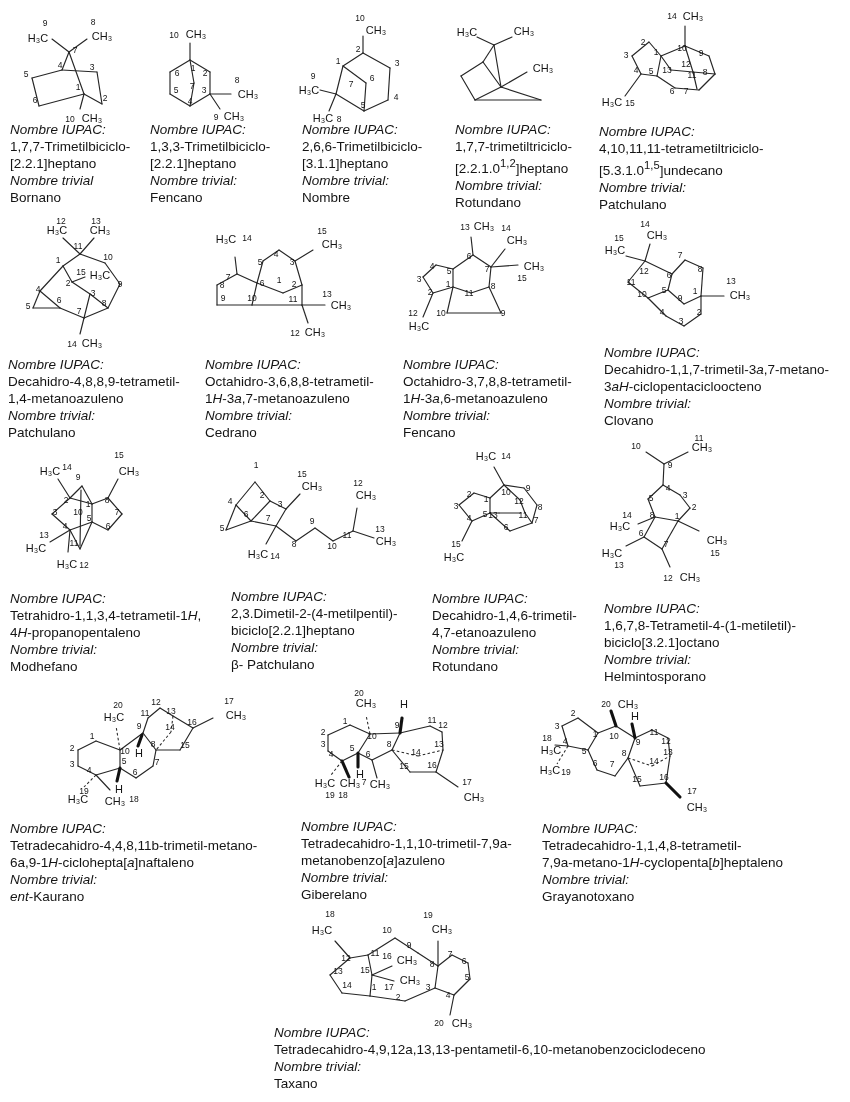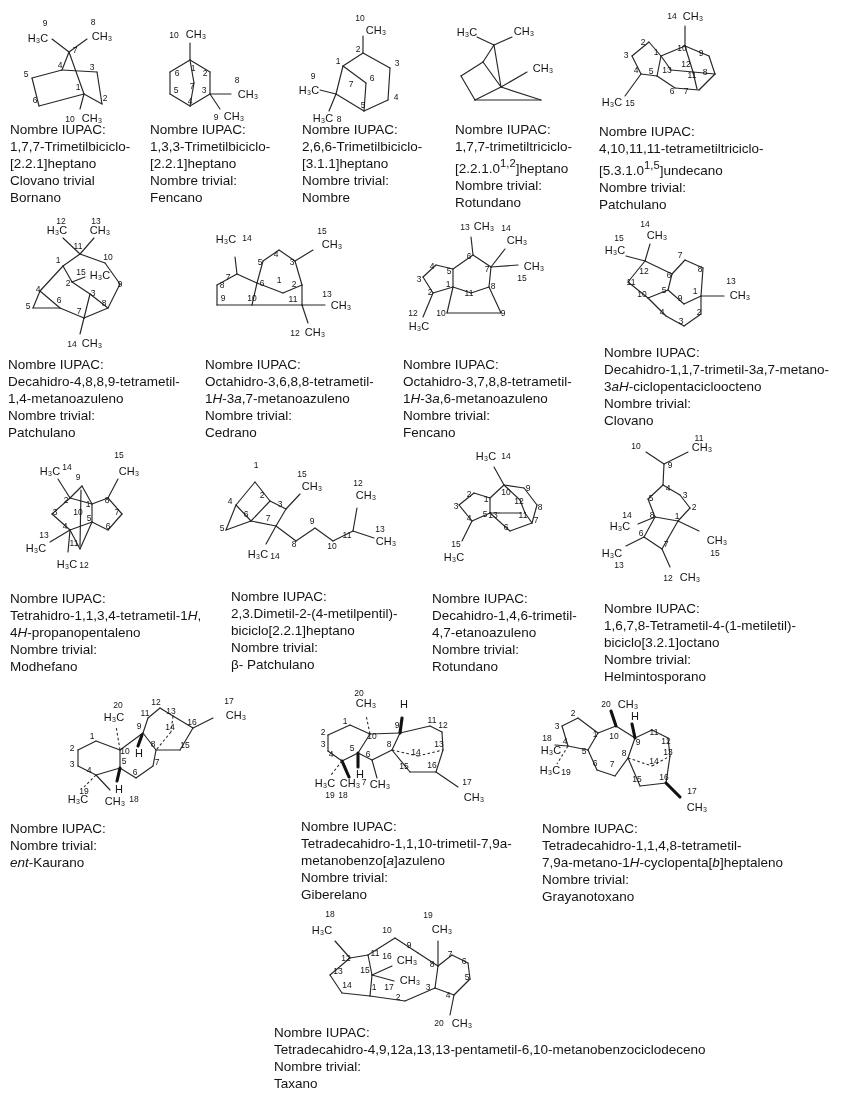--- a/index.html
+++ b/index.html
@@ -1,20 +1,20 @@
 <!DOCTYPE html>
 <html><head>
 <meta charset="utf-8">
 <style>
   html,body{margin:0;padding:0;}
   body{width:850px;height:1102px;background:#ffffff;position:relative;overflow:hidden;
        font-family:"Liberation Sans","DejaVu Sans",sans-serif;color:#141414;}
   #page{position:absolute;inset:0;}
   .txt{position:absolute;font-size:13.5px;line-height:17px;letter-spacing:0px;}
-  .txt .hdr{}
+  .txt .hdr{font-style:italic;}
   svg.structure{position:absolute;overflow:visible;}
   line.bond{stroke:#262626;stroke-width:1.15;stroke-linecap:round;}
   line.wedge{stroke:#111;stroke-width:3.1;stroke-linecap:round;}
   line.dash{stroke:#262626;stroke-width:1.05;stroke-dasharray:2.6 2.3;stroke-linecap:butt;}
   text.atom{font-size:11px;fill:#141414;text-anchor:middle;font-family:"Liberation Sans","DejaVu Sans",sans-serif;}
   text.num{font-size:8.5px;fill:#141414;text-anchor:middle;font-family:"Liberation Sans","DejaVu Sans",sans-serif;}
 </style>
 </head>
 <body>
 
@@ -41,21 +41,21 @@
       <text x="84" y="64" class="num">3</text>
       <text x="18" y="71" class="num">5</text>
       <text x="70" y="84" class="num">1</text>
       <text x="27" y="97" class="num">6</text>
       <text x="97" y="95" class="num">2</text>
       <text x="62" y="116" class="num">10</text>
     </svg>
     <div class="txt" style="left: 10px; top: 121px; width: 140px;">
       <div class="hdr">Nombre IUPAC:</div>
       <div class="nm">1,7,7-Trimetilbiciclo-<br>[2.2.1]heptano</div>
-      <div class="hdr">Clovano trivial</div>
+      <div class="hdr">Nombre trivial</div>
       <div class="nm">Bornano</div>
     </div>
     <svg viewBox="0 0 145 118" width="145" height="118" class="structure" style="left: 148px; top: 10px;">
       <line x1="42" y1="50" x2="62" y2="62" class="bond"></line>
       <line x1="62" y1="62" x2="62" y2="84" class="bond"></line>
       <line x1="62" y1="84" x2="42" y2="96" class="bond"></line>
       <line x1="42" y1="96" x2="22" y2="84" class="bond"></line>
       <line x1="22" y1="84" x2="22" y2="62" class="bond"></line>
       <line x1="22" y1="62" x2="42" y2="50" class="bond"></line>
       <line x1="42" y1="50" x2="46" y2="73" class="bond"></line>
@@ -580,20 +580,21 @@
       <text x="64" y="79" class="num">3</text>
       <text x="116" y="76" class="num">5</text>
       <text x="81" y="85" class="num">4</text>
       <text x="127" y="87" class="num">6</text>
       <text x="149" y="77" class="num">7</text>
       <text x="76" y="106" class="num">19</text>
       <text x="126" y="114" class="num">18</text>
     </svg>
     <div class="txt" style="left: 10px; top: 820px; width: 300px;">
       <div class="hdr">Nombre IUPAC:</div>
+      <div class="nm">Tetradecahidro-4,4,8,11b-trimetil-metano-<br>6a,9-1<i>H</i>-ciclohepta[<i>a</i>]naftaleno</div>
       <div class="hdr">Nombre trivial:</div>
       <div class="nm"><i>ent</i>-Kaurano</div>
     </div>
     <svg viewBox="0 0 260 130" width="260" height="130" class="structure" style="left: 300px; top: 688px;">
       <line x1="50" y1="37" x2="28" y2="47" class="bond"></line>
       <line x1="28" y1="47" x2="28" y2="63" class="bond"></line>
       <line x1="28" y1="63" x2="42" y2="73" class="bond"></line>
       <line x1="42" y1="73" x2="58" y2="65" class="bond"></line>
       <line x1="58" y1="65" x2="70" y2="46" class="bond"></line>
       <line x1="70" y1="46" x2="50" y2="37" class="bond"></line>

